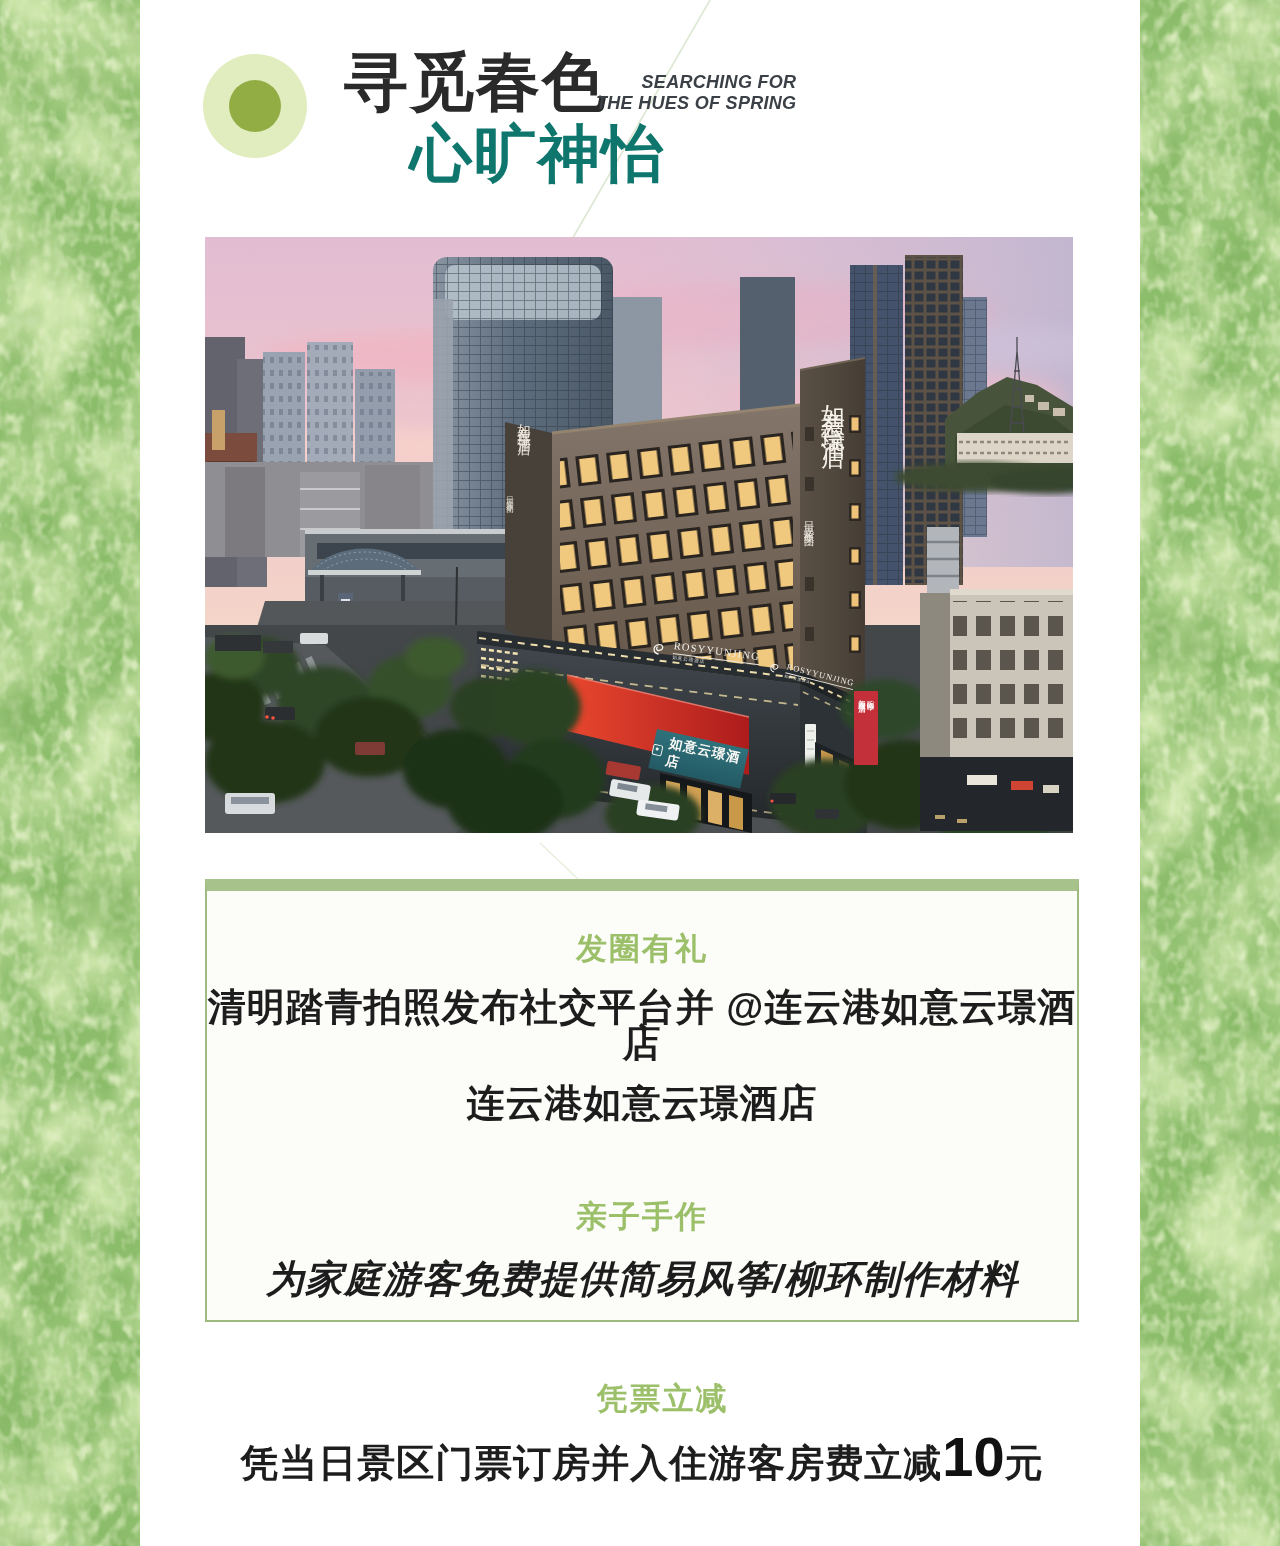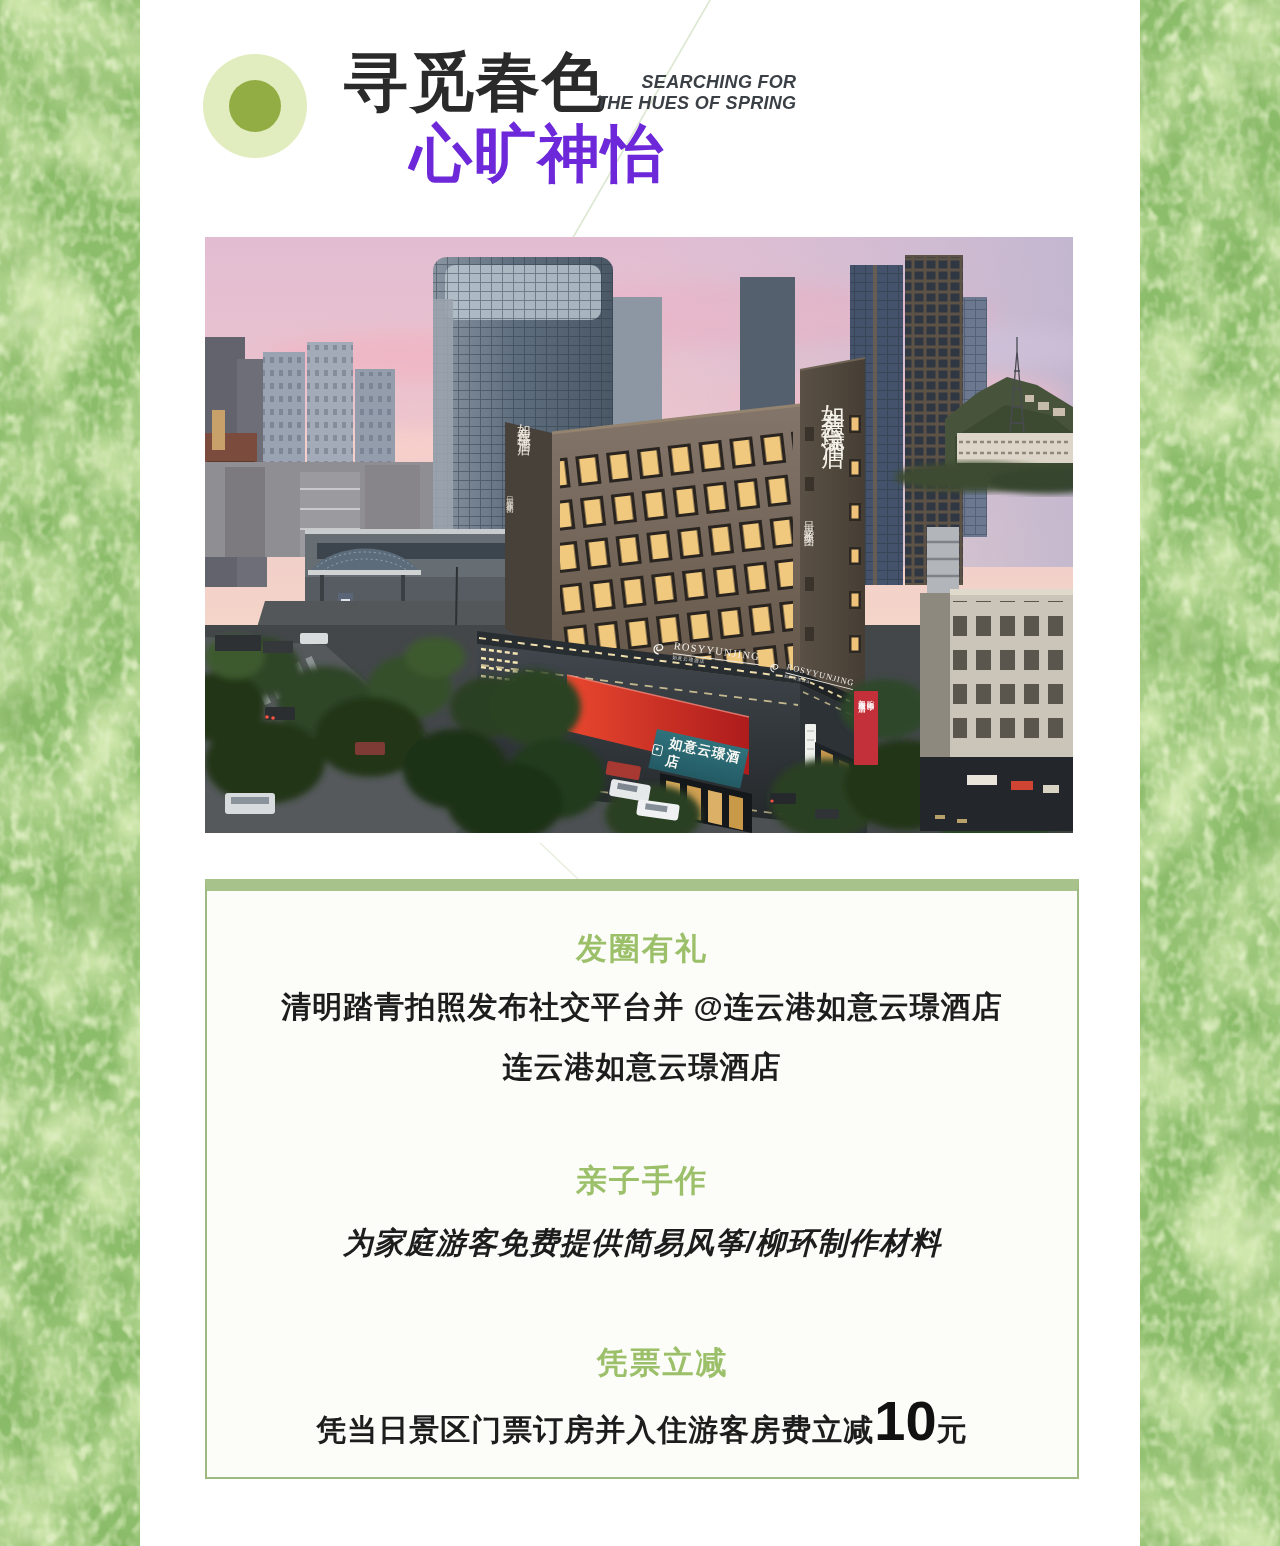--- a/index.html
+++ b/index.html
@@ -15,21 +15,21 @@
   .decor-lines{position:absolute;left:0;top:0;width:1280px;height:1546px;pointer-events:none;}
   
   .circle-icon{position:absolute;left:203px;top:54px;width:104px;height:104px;border-radius:50%;background:#e1edbe;}
   .circle-icon .inner{position:absolute;left:26px;top:26px;width:52px;height:52px;border-radius:50%;background:#93ad45;}
   .title-1{
     position:absolute;left:344px;top:48px;font-family:"Liberation Serif","DejaVu Serif",serif;
     font-size:64px;font-weight:700;color:#2a2a2a;letter-spacing:2px;line-height:1.1;
   }
   .title-2{
     position:absolute;left:410px;top:120px;font-family:"Liberation Serif","DejaVu Serif",serif;
-    font-size:62px;font-weight:600;color:#6d28d9;letter-spacing:2px;line-height:1.1;
+    font-size:62px;font-weight:600;color:#0f766e;letter-spacing:2px;line-height:1.1;
   }
   .subtitle{
     position:absolute;left:596px;top:72px;font-style:italic;font-weight:700;
     font-size:18px;line-height:1.17;color:#3b4046;letter-spacing:0.3px;text-align:right;
   }
   
   .photo{position:absolute;left:205px;top:237px;width:868px;height:596px;overflow:hidden;background:#e9c4cd;}
   .photo svg.scene{position:absolute;left:0;top:0;}
   .v{writing-mode:vertical-rl;}
   .sign{position:absolute;color:#f3efe6;line-height:1;}
@@ -53,26 +53,26 @@
   .entrance-sign .emblem{width:9px;height:9px;border:1px solid #f2f2ee;border-radius:2px;position:relative;}
   .entrance-sign .emblem::after{content:"";position:absolute;left:2px;top:2px;width:3px;height:3px;background:#f2f2ee;border-radius:50%;}
   .entrance-sign .txt{color:#fbfaf6;font-size:13.5px;letter-spacing:1px;font-weight:700;}
   .red-sign{
     position:absolute;left:649px;top:454px;width:24px;height:74px;background:#c43039;
     display:flex;justify-content:center;gap:1px;padding-top:3px;box-sizing:border-box;border-radius:1px;
   }
   .red-sign span{color:#fff;font-size:7.5px;letter-spacing:1px;line-height:1;}
   
   .promo-box{
-    position:absolute;left:205px;top:879px;width:874px;height:600px;box-sizing:border-box;
+    position:absolute;left:205px;top:879px;width:874px;height:443px;box-sizing:border-box;
     background:#fcfcf9;border:2px solid #9fba81;border-top:12px solid #a8c28c;
     display:flex;flex-direction:column;align-items:center;
   }
   .promo-heading{font-size:31px;font-weight:700;color:#9cc06a;letter-spacing:2px;line-height:36px;}
-  .promo-line{font-size:30px;font-weight:700;color:#1d1d1d;letter-spacing:1px;line-height:36px;text-align:center;}
+  .promo-line{font-size:38px;font-weight:700;color:#1d1d1d;letter-spacing:1px;line-height:36px;text-align:center;}
   .h-1{margin-top:40px;}
   .l-1{margin-top:22px;}
   .l-2{margin-top:24px;}
   .h-2{margin-top:78px;}
   .l-3{margin-top:26px;font-style:italic;}
   .h-3{margin-top:84px;margin-left:41px;}
   .discount-line{margin-top:12px;display:flex;align-items:baseline;}
   .discount-amount{font-size:56px;font-weight:800;color:#111;line-height:1;letter-spacing:0;}
 </style>
 </head>

